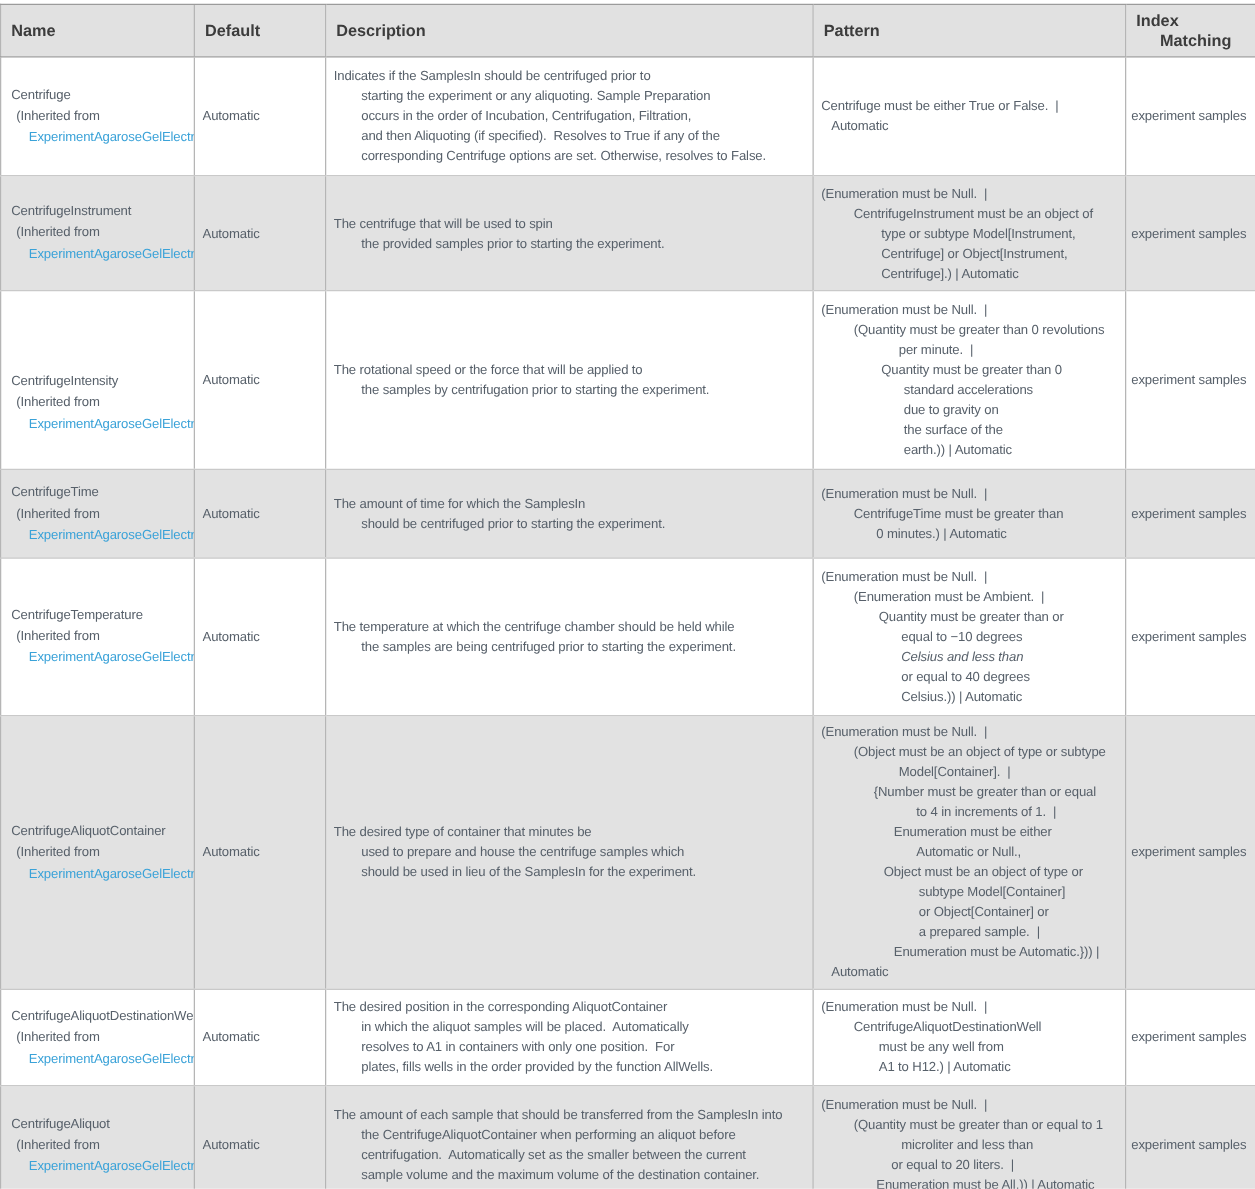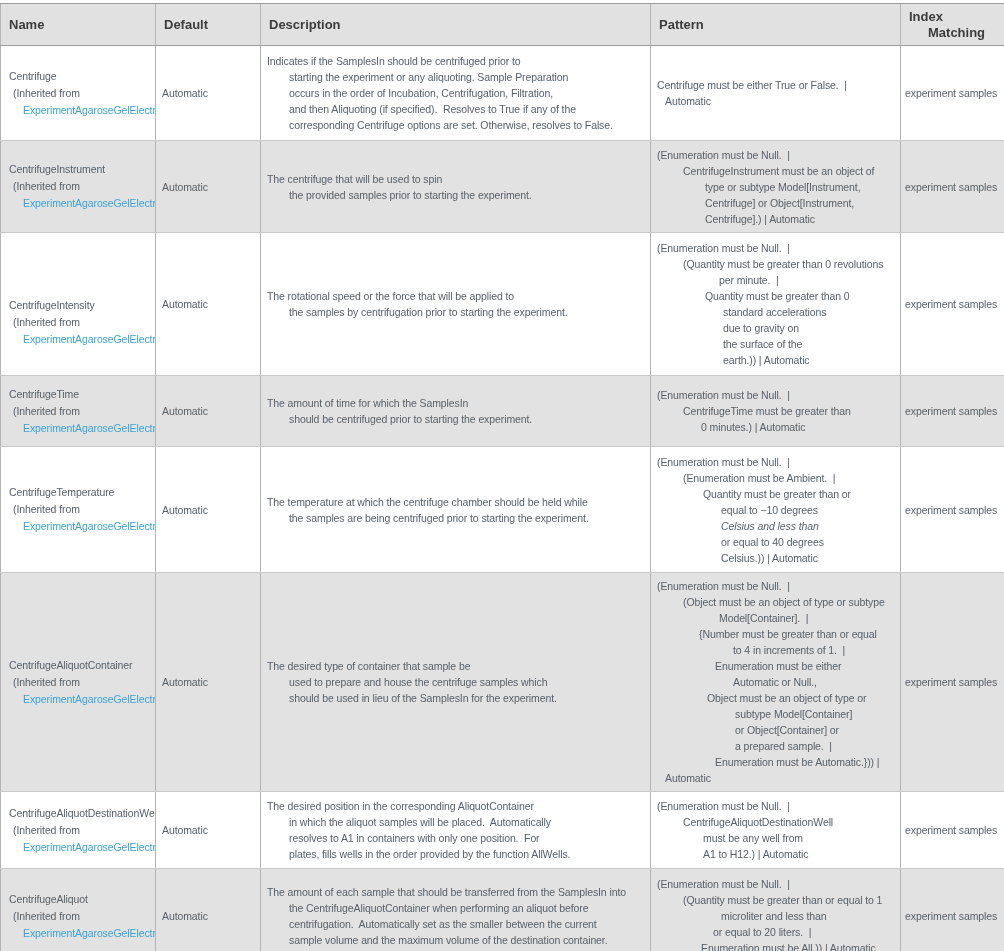--- a/index.html
+++ b/index.html
@@ -265,21 +265,21 @@
               <div class="line link" style="padding-left: 14px;">ExperimentAgaroseGelElectrop</div>
             </div>
           </td>
           <td class="default-cell">
             <div class="cellpad">
               <div class="line" style="padding-left: 0px;">Automatic</div>
             </div>
           </td>
           <td class="desc-cell">
             <div class="cellpad">
-              <div class="line" style="padding-left: 0px;">The desired type of container that sample be</div>
+              <div class="line" style="padding-left: 0px;">The desired type of container that minutes be</div>
               <div class="line" style="padding-left: 22px;">used to prepare and house the centrifuge samples which</div>
               <div class="line" style="padding-left: 22px;">should be used in lieu of the SamplesIn for the experiment.</div>
             </div>
           </td>
           <td class="pattern-cell">
             <div class="cellpad">
               <div class="line" style="padding-left: 0px;">(Enumeration must be Null.  |</div>
               <div class="line" style="padding-left: 26px;">(Object must be an object of type or subtype</div>
               <div class="line" style="padding-left: 62px;">Model[Container].  |</div>
               <div class="line" style="padding-left: 42px;">{Number must be greater than or equal</div>

